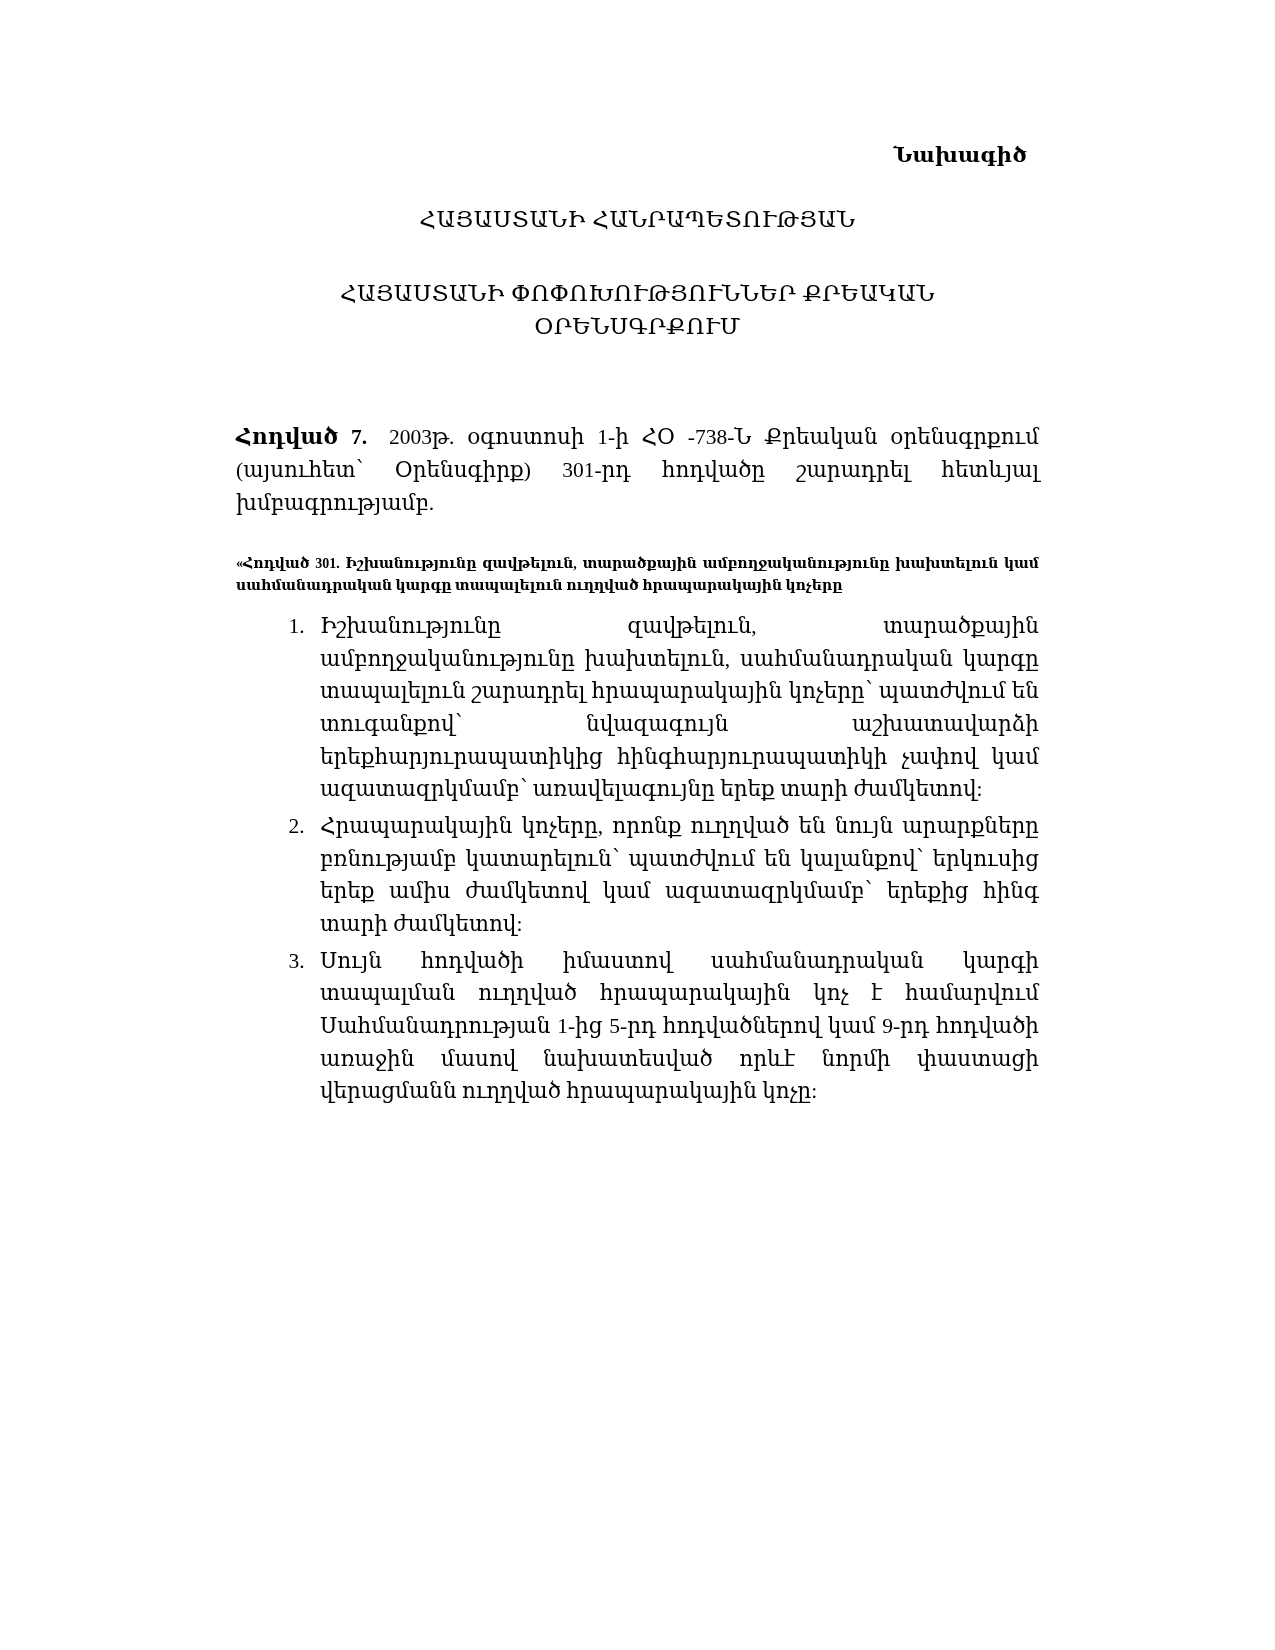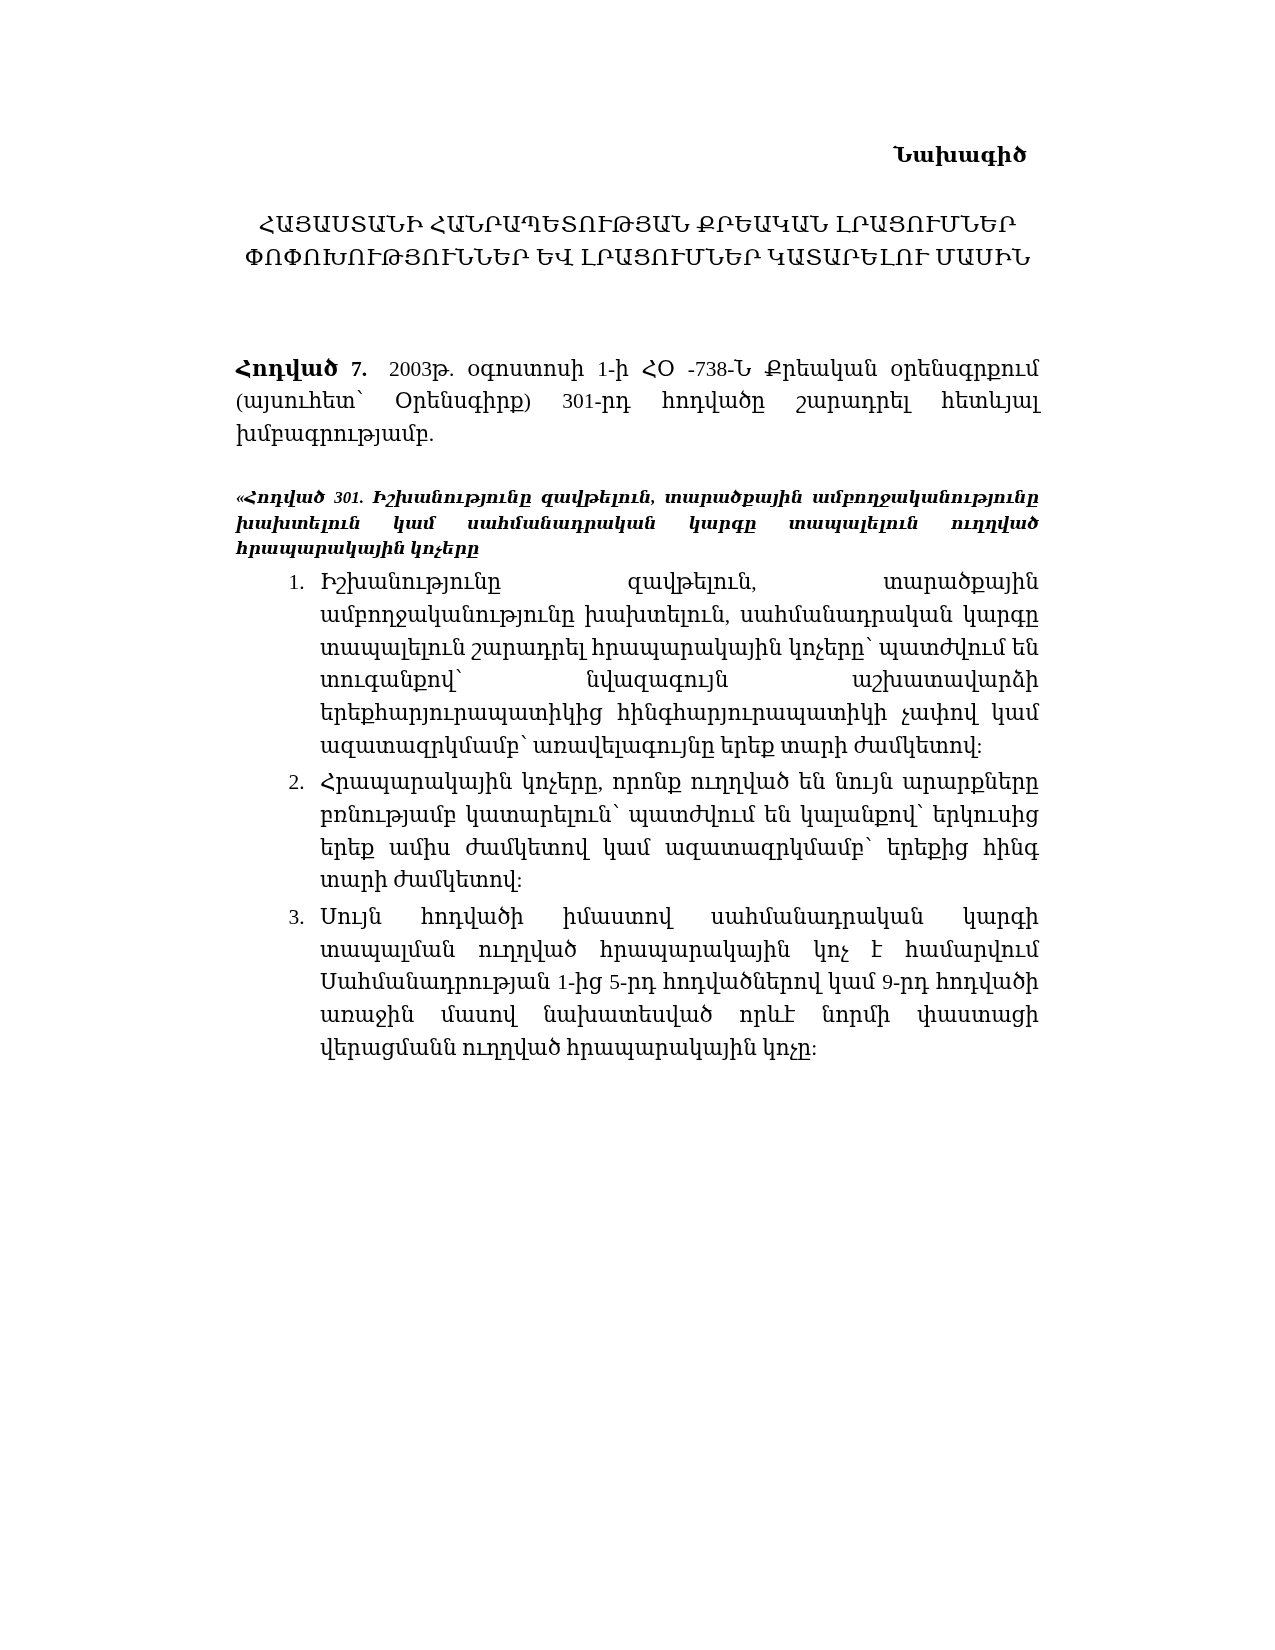--- a/index.html
+++ b/index.html
@@ -57,26 +57,25 @@
     text-indent: 0;
   }
   .art-label {
     font-weight: bold;
   }
   .gap-wide {
     display: inline-block;
     width: 22px;
   }
   p.quoted-heading {
-    font-size: 17px;
+    font-size: 14px;
     font-weight: bold;
     line-height: 1.52;
     text-align: justify;
-    margin: 34px 0 4px 0;
-    font-style: italic;
+    margin: 34px 0 14px 0;
   }
   ol.numbered {
     margin: 0 0 0 0;
     padding-left: 74px;
     list-style-type: decimal;
   }
   ol.numbered li {
     font-size: 21.5px;
     line-height: 1.52;
     text-align: justify;
@@ -88,25 +87,25 @@
   }
 </style>
 </head>
 <body>
 
 <div class="page">
 
   <div class="draft-line">Նախագիծ</div>
 
   <div class="title-block">
+    <div class="line">ՀԱՅԱՍՏԱՆԻ ՀԱՆՐԱՊԵՏՈՒԹՅԱՆ</div>
   </div>
 
   <div class="subtitle-block">
-    <div class="line">ՀԱՅԱՍՏԱՆԻ ՀԱՆՐԱՊԵՏՈՒԹՅԱՆ ՔՐԵԱԿԱՆ ԼՐԱՑՈՒՄՆԵՐ</div>
-    <div class="line">ՓՈՓՈԽՈՒԹՅՈՒՆՆԵՐ ԵՎ ԼՐԱՑՈՒՄՆԵՐ ԿԱՏԱՐԵԼՈՒ ՄԱՍԻՆ</div>
+    <div class="line">ՀԱՅԱՍՏԱՆԻ ՓՈՓՈԽՈՒԹՅՈՒՆՆԵՐ ՔՐԵԱԿԱՆ ՕՐԵՆՍԳՐՔՈՒՄ</div>
   </div>
 
   <div class="body-block">
 
     <p class="para"><span class="art-label">Հոդված 7.</span><span class="gap-wide"></span><span>2003թ. օգոստոսի 1-ի ՀՕ -738-Ն Քրեական օրենսգրքում (այսուհետ՝ Օրենսգիրք) 301-րդ հոդվածը շարադրել հետևյալ խմբագրությամբ.</span></p>
 
     <p class="quoted-heading">«Հոդված 301. Իշխանությունը զավթելուն, տարածքային ամբողջականությունը խախտելուն կամ սահմանադրական կարգը տապալելուն ուղղված հրապարակային կոչերը</p>
 
     <ol class="numbered">
       <li>Իշխանությունը զավթելուն, տարածքային ամբողջականությունը խախտելուն, սահմանադրական կարգը տապալելուն շարադրել հրապարակային կոչերը՝ պատժվում են տուգանքով՝ նվազագույն աշխատավարձի երեքհարյուրապատիկից հինգհարյուրապատիկի չափով կամ ազատազրկմամբ՝ առավելագույնը երեք տարի ժամկետով:</li>

